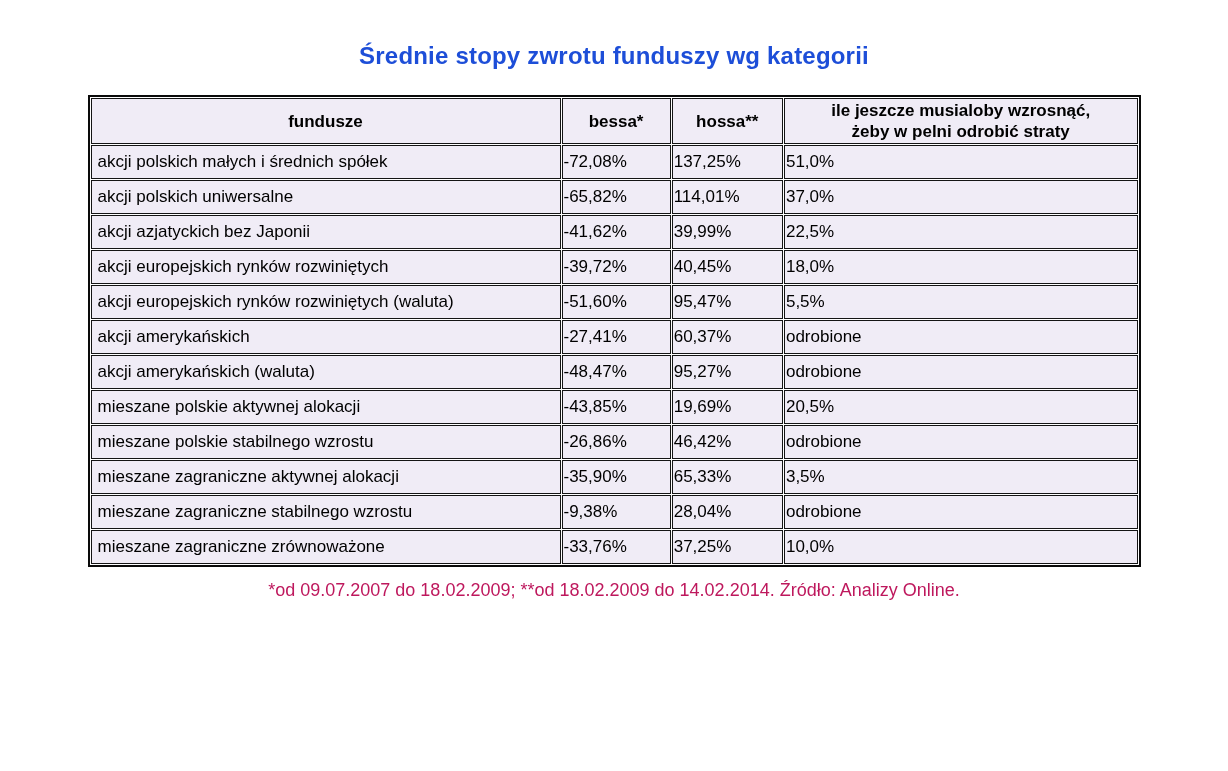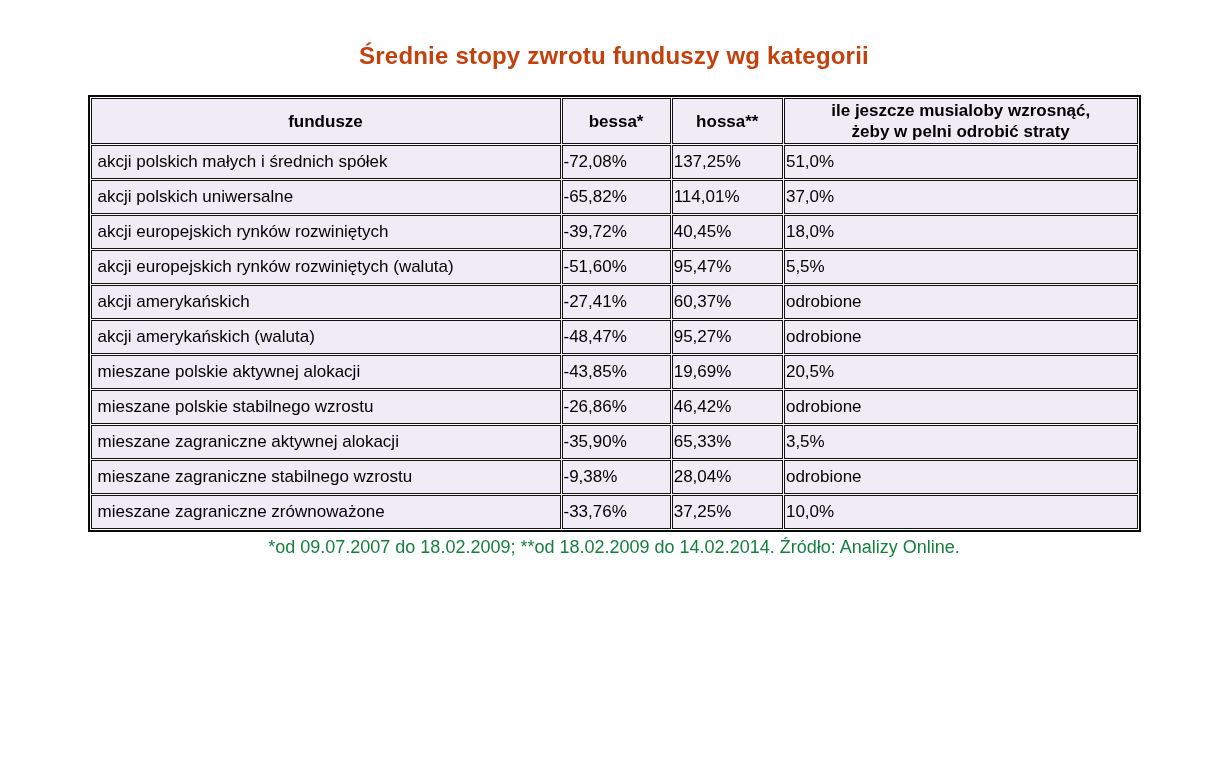--- a/index.html
+++ b/index.html
@@ -14,27 +14,27 @@
     height: 771px;
     background: #ffffff;
     overflow: hidden;
   }
   .page-title {
     margin: 0;
     padding-top: 42px;
     text-align: center;
     font-size: 24px;
     font-weight: bold;
-    color: #c2410c;
+    color: #1d4ed8;
     letter-spacing: 0.2px;
   }
   table.funds-table {
     table-layout: fixed;
     width: 1053px;
-    margin: 25px auto 0 auto;
+    margin: 25px auto 8px auto;
     border: 2px solid #0a0a0a;
     border-collapse: separate;
     border-spacing: 1px;
     background: #ffffff;
   }
   col.c-fund     { width: 452px; }
   col.c-bessa    { width: 105px; }
   col.c-hossa    { width: 107px; }
   col.c-recovery { width: 340px; }
   th, td {
@@ -58,21 +58,21 @@
   td.fund {
     text-align: left;
     padding-left: 6px;
   }
   td.num { }
   .footnote {
     margin: 0;
     padding-top: 5px;
     text-align: center;
     font-size: 18px;
-    color: #15803d;
+    color: #be185d;
   }
 </style>
 </head>
 <body>
 
 <div class="canvas">
 
   <h1 class="page-title">Średnie stopy zwrotu funduszy wg kategorii</h1>
 
   <table class="funds-table">
@@ -98,20 +98,26 @@
           <td class="fund">akcji polskich małych i średnich spółek</td>
           <td class="num">-72,08%</td>
           <td class="num">137,25%</td>
           <td class="num">51,0%</td>
         </tr>
         <tr>
           <td class="fund">akcji polskich uniwersalne</td>
           <td class="num">-65,82%</td>
           <td class="num">114,01%</td>
           <td class="num">37,0%</td>
+        </tr>
+        <tr>
+          <td class="fund">akcji azjatyckich bez Japonii</td>
+          <td class="num">-41,62%</td>
+          <td class="num">39,99%</td>
+          <td class="num">22,5%</td>
         </tr>
         <tr>
           <td class="fund">akcji europejskich rynków rozwiniętych</td>
           <td class="num">-39,72%</td>
           <td class="num">40,45%</td>
           <td class="num">18,0%</td>
         </tr>
         <tr>
           <td class="fund">akcji europejskich rynków rozwiniętych (waluta)</td>
           <td class="num">-51,60%</td>

